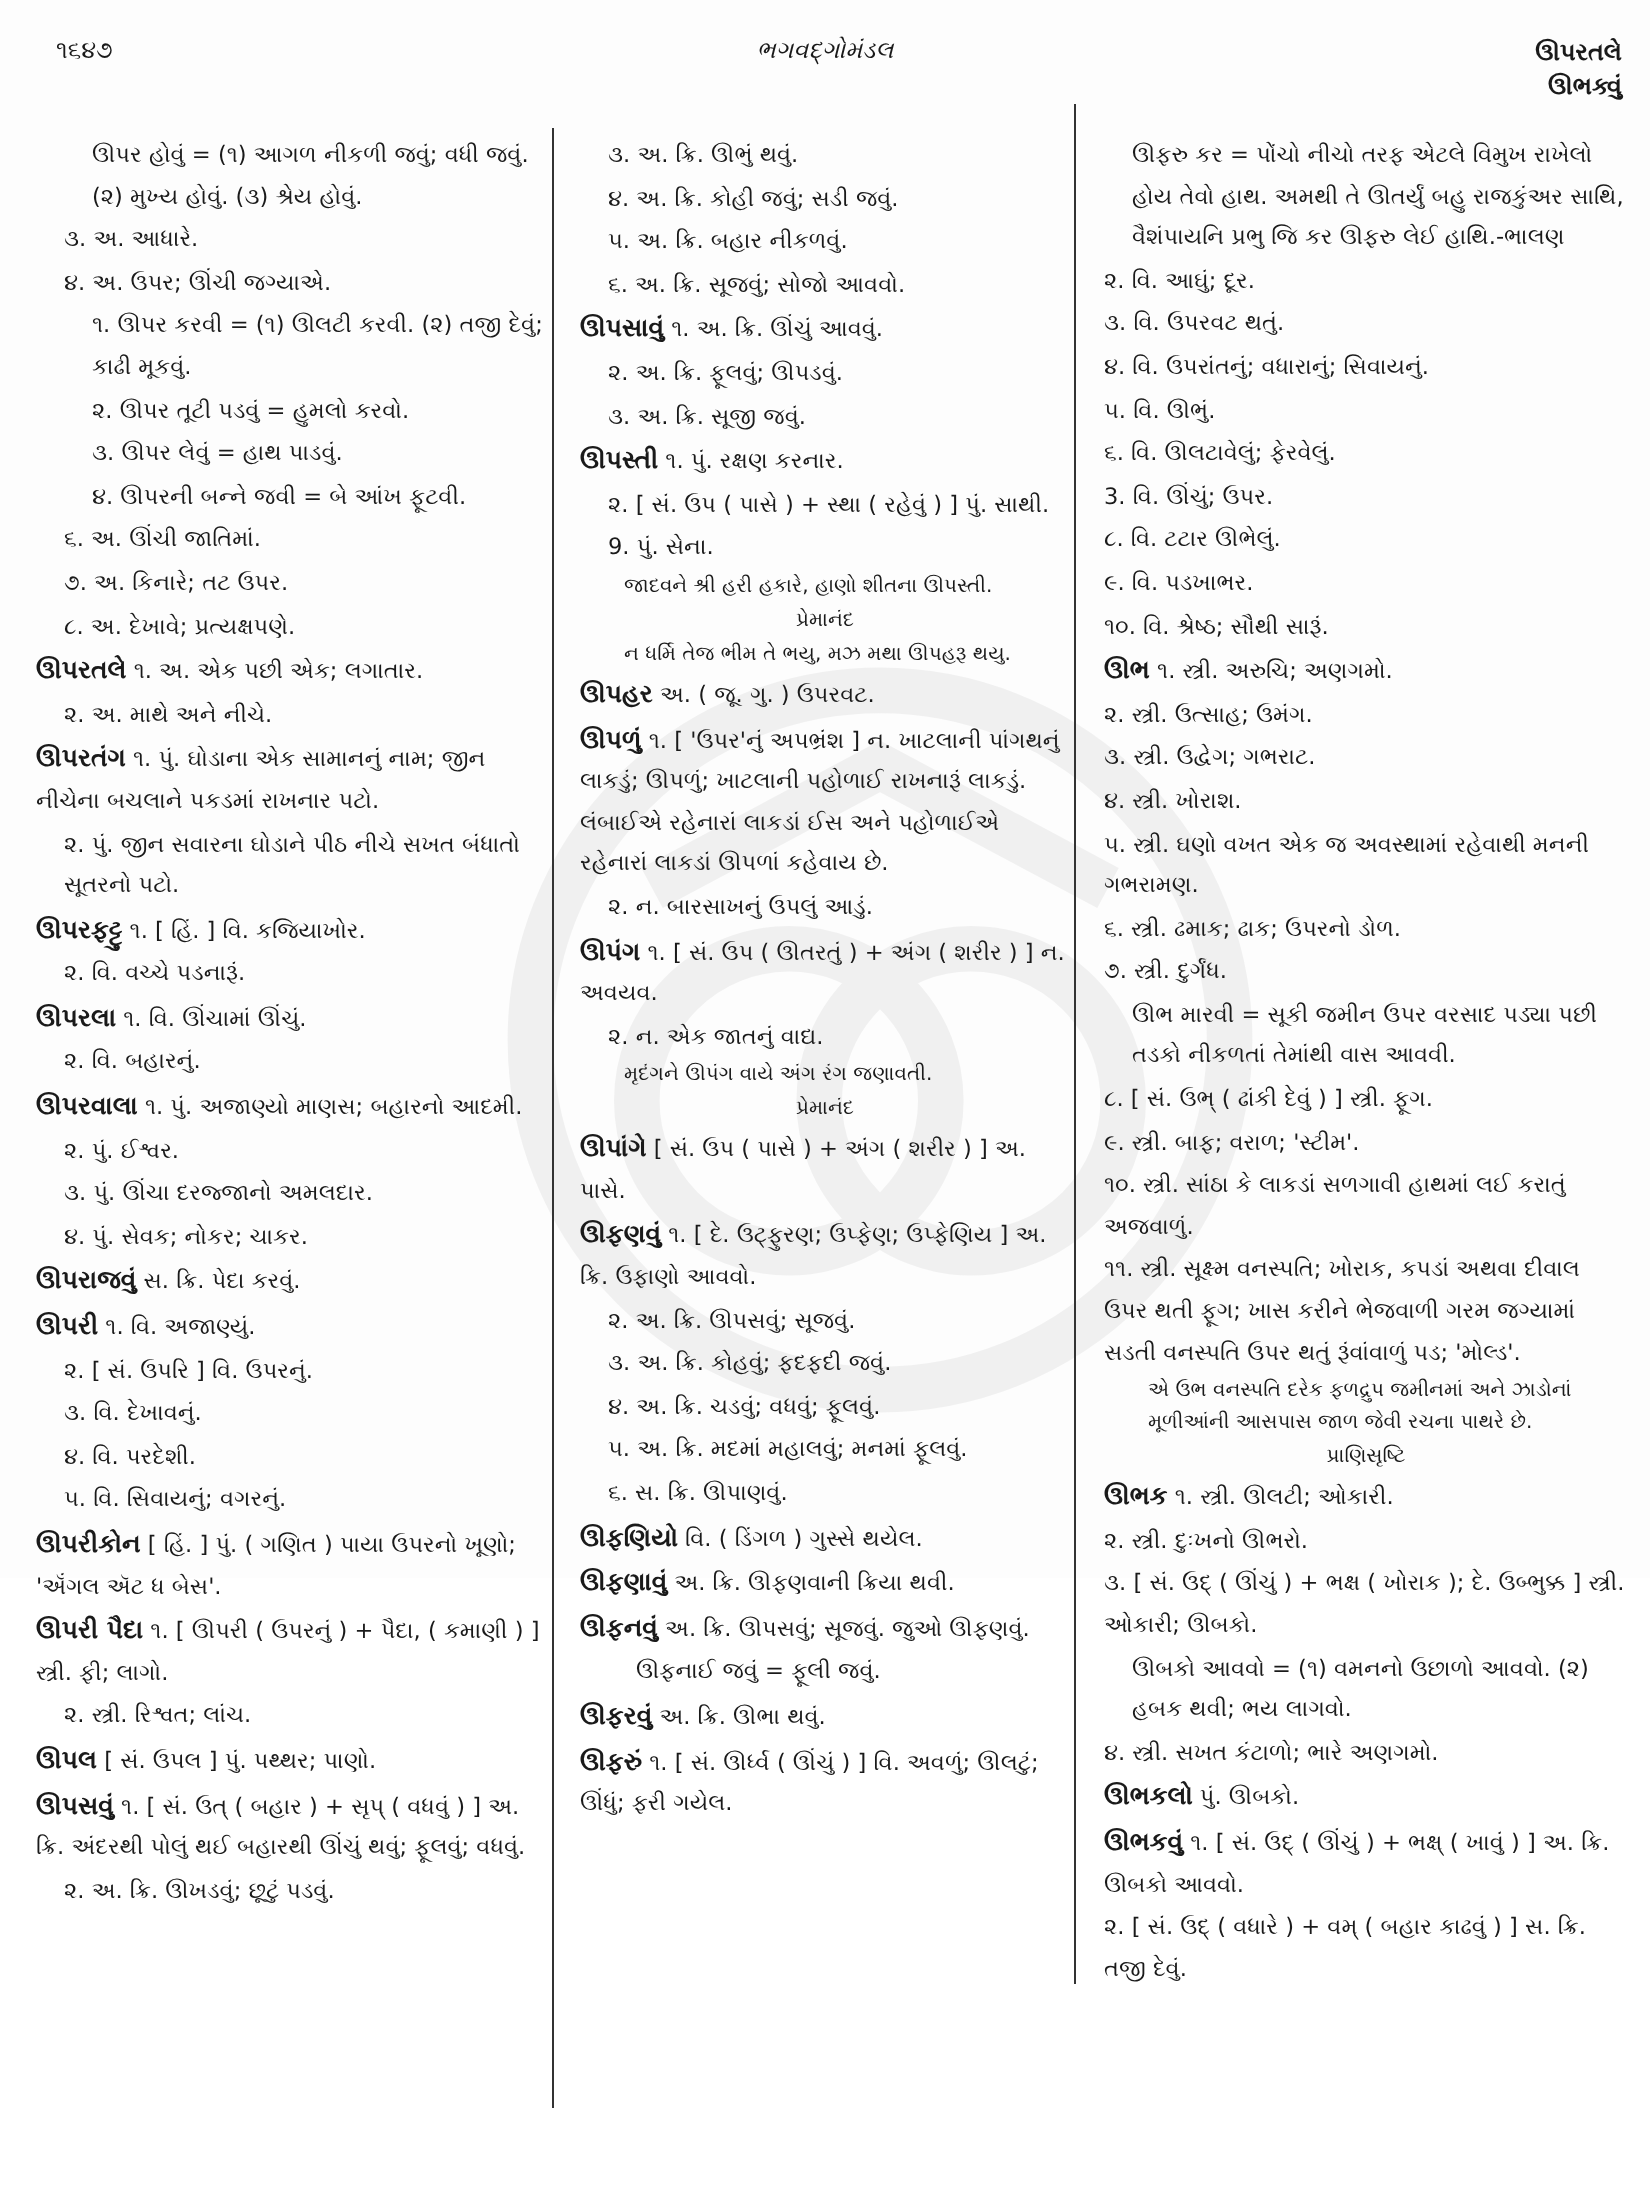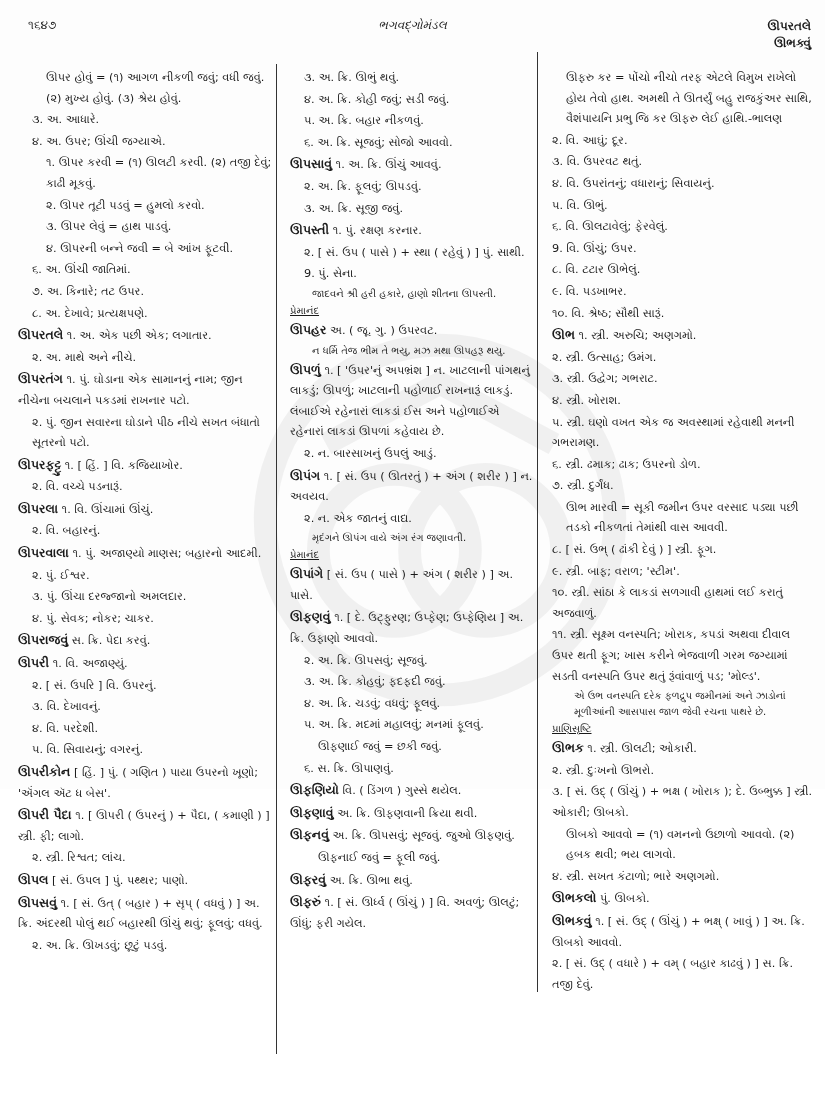--- a/index.html
+++ b/index.html
@@ -15,21 +15,21 @@
   .col.c2{left:290px;width:245px;}
   .col.c3{left:552px;width:262px;}
   .rule{position:absolute;width:1px;background:#333;}
   .rule.r1{left:276px;top:64px;height:990px;}
   .rule.r2{left:537px;top:52px;height:940px;}
   .e{margin:0 0 1px 0;}
   .hw{font-weight:bold;font-size:12.5px;text-align:center;}
   .ind1{padding-left:14px;}
   .ind2{padding-left:28px;}
   .quote{font-size:10px;padding-left:22px;line-height:16px;}
-  .src{text-align:left;font-size:10px;line-height:16px;text-decoration:underline;}
+  .src{text-align:center;font-size:10px;line-height:16px;}
 </style>
 </head>
 <body>
 
 <div class="page">
 
   <svg class="watermark" viewBox="0 0 100 100">
     <circle cx="50" cy="50" r="46" fill="none" stroke="#777" stroke-width="6"></circle>
     <circle cx="38" cy="58" r="20" fill="none" stroke="#777" stroke-width="6"></circle>
     <circle cx="62" cy="58" r="20" fill="none" stroke="#777" stroke-width="6"></circle>
@@ -88,51 +88,50 @@
       <div class="e ind1">૫. અ. ક્રિ. બહાર નીકળવું.</div>
       <div class="e ind1">૬. અ. ક્રિ. સૂજવું; સોજો આવવો.</div>
       <div class="e "><span class="hw">ઊપસાવું</span><span> ૧. અ. ક્રિ. ઊંચું આવવું.</span></div>
       <div class="e ind1">૨. અ. ક્રિ. ફૂલવું; ઊપડવું.</div>
       <div class="e ind1">૩. અ. ક્રિ. સૂજી જવું.</div>
       <div class="e "><span class="hw">ઊપસ્તી</span><span> ૧. પું. રક્ષણ કરનાર.</span></div>
       <div class="e ind1">૨. [ સં. ઉપ ( પાસે ) + સ્થા ( રહેવું ) ] પું. સાથી.</div>
       <div class="e ind1">9. પું. સેના.</div>
       <div class="e quote">જાદવને શ્રી હરી હકારે, હાણો શીતના ઊપસ્તી.</div>
       <div class="e src">પ્રેમાનંદ</div>
+      <div class="e quote">ન ધર્મિ તેજ ભીમ તે ભયુ, મઝ મથા ઊપહરૂ થયુ.</div>
       <div class="e "><span class="hw">ઊપહર</span><span> અ. ( જૂ. ગુ. ) ઉપરવટ.</span></div>
-      <div class="e quote">ન ધર્મિ તેજ ભીમ તે ભયુ, મઝ મથા ઊપહરૂ થયુ.</div>
       <div class="e "><span class="hw">ઊપળું</span><span> ૧. [ 'ઉપર'નું અપભ્રંશ ] ન. ખાટલાની પાંગથનું લાકડું; ઊપળું; ખાટલાની પહોળાઈ રાખનારૂં લાકડું. લંબાઈએ રહેનારાં લાકડાં ઈસ અને પહોળાઈએ રહેનારાં લાકડાં ઊપળાં કહેવાય છે.</span></div>
       <div class="e ind1">૨. ન. બારસાખનું ઉપલું આડું.</div>
       <div class="e "><span class="hw">ઊપંગ</span><span> ૧. [ સં. ઉપ ( ઊતરતું ) + અંગ ( શરીર ) ] ન. અવયવ.</span></div>
       <div class="e ind1">૨. ન. એક જાતનું વાદ્ય.</div>
       <div class="e quote">મૃદંગને ઊપંગ વાયે અંગ રંગ જણાવતી.</div>
       <div class="e src">પ્રેમાનંદ</div>
       <div class="e "><span class="hw">ઊપાંગે</span><span> [ સં. ઉપ ( પાસે ) + અંગ ( શરીર ) ] અ. પાસે.</span></div>
       <div class="e "><span class="hw">ઊફણવું</span><span> ૧. [ દે. ઉટ્ફુરણ; ઉપ્ફેણ; ઉપ્ફેણિય ] અ. ક્રિ. ઉફાણો આવવો.</span></div>
       <div class="e ind1">૨. અ. ક્રિ. ઊપસવું; સૂજવું.</div>
       <div class="e ind1">૩. અ. ક્રિ. કોહવું; ફદફદી જવું.</div>
       <div class="e ind1">૪. અ. ક્રિ. ચડવું; વધવું; ફૂલવું.</div>
       <div class="e ind1">૫. અ. ક્રિ. મદમાં મહાલવું; મનમાં ફૂલવું.</div>
-      <div class="e ind2">ઊફણાઈ જવું = છકી જવું.</div>
       <div class="e ind1">૬. સ. ક્રિ. ઊપાણવું.</div>
       <div class="e "><span class="hw">ઊફણિયો</span><span> વિ. ( ડિંગળ ) ગુસ્સે થયેલ.</span></div>
       <div class="e "><span class="hw">ઊફણાવું</span><span> અ. ક્રિ. ઊફણવાની ક્રિયા થવી.</span></div>
       <div class="e "><span class="hw">ઊફનવું</span><span> અ. ક્રિ. ઊપસવું; સૂજવું. જુઓ ઊફણવું.</span></div>
       <div class="e ind2">ઊફનાઈ જવું = ફૂલી જવું.</div>
       <div class="e "><span class="hw">ઊફરવું</span><span> અ. ક્રિ. ઊભા થવું.</span></div>
       <div class="e "><span class="hw">ઊફરું</span><span> ૧. [ સં. ઊર્ધ્વ ( ઊંચું ) ] વિ. અવળું; ઊલટું; ઊંધું; ફરી ગયેલ.</span></div>
     </div>
   <div class="col c3">
       <div class="e ind1">ઊફરુ કર = પોંચો નીચો તરફ એટલે વિમુખ રાખેલો હોય તેવો હાથ. અમથી તે ઊતર્યું બહુ રાજકુંઅર સાથિ, વૈશંપાયનિ પ્રભુ જિ કર ઊફરુ લેઈ હાથિ.-ભાલણ</div>
       <div class="e plain">૨. વિ. આઘું; દૂર.</div>
       <div class="e plain">૩. વિ. ઉપરવટ થતું.</div>
       <div class="e plain">૪. વિ. ઉપરાંતનું; વધારાનું; સિવાયનું.</div>
       <div class="e plain">૫. વિ. ઊભું.</div>
       <div class="e plain">૬. વિ. ઊલટાવેલું; ફેરવેલું.</div>
-      <div class="e plain">9. વિ. ઊંચું; ઉપર.</div>
+      <div class="e plain">3. વિ. ઊંચું; ઉપર.</div>
       <div class="e plain">૮. વિ. ટટાર ઊભેલું.</div>
       <div class="e plain">૯. વિ. પડખાભર.</div>
       <div class="e plain">૧૦. વિ. શ્રેષ્ઠ; સૌથી સારૂં.</div>
       <div class="e "><span class="hw">ઊભ</span><span> ૧. સ્ત્રી. અરુચિ; અણગમો.</span></div>
       <div class="e plain">૨. સ્ત્રી. ઉત્સાહ; ઉમંગ.</div>
       <div class="e plain">૩. સ્ત્રી. ઉદ્વેગ; ગભરાટ.</div>
       <div class="e plain">૪. સ્ત્રી. ખોરાશ.</div>
       <div class="e plain">૫. સ્ત્રી. ઘણો વખત એક જ અવસ્થામાં રહેવાથી મનની ગભરામણ.</div>
       <div class="e plain">૬. સ્ત્રી. ઢમાક; ઢાક; ઉપરનો ડોળ.</div>
       <div class="e plain">૭. સ્ત્રી. દુર્ગંધ.</div>

